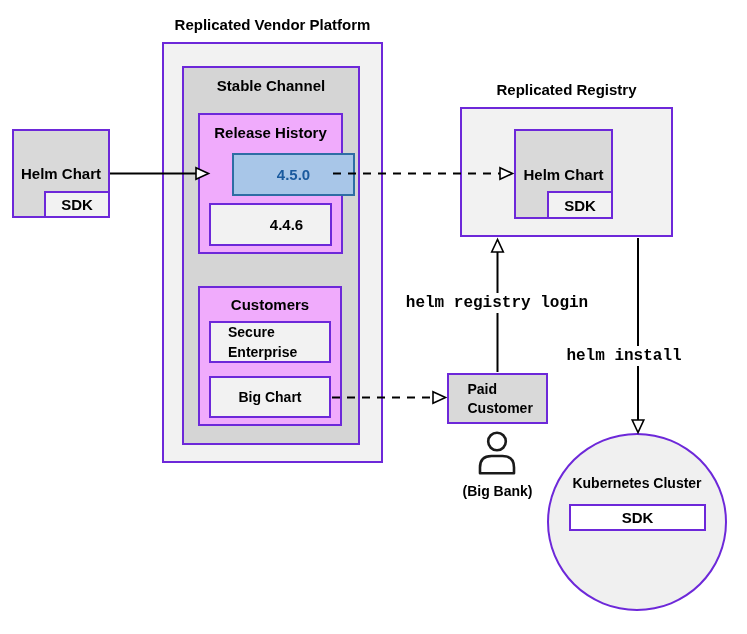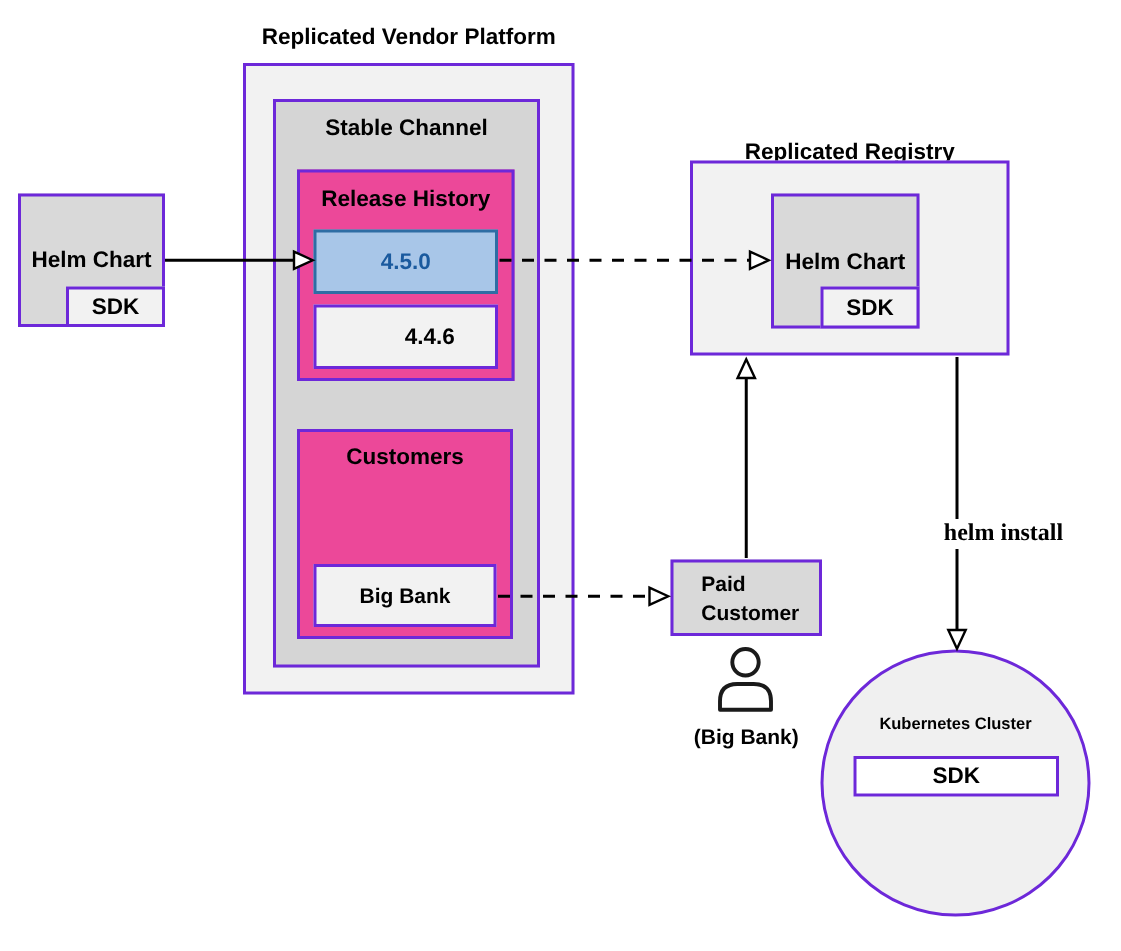--- a/index.html
+++ b/index.html
@@ -3,63 +3,68 @@
 <meta charset="utf-8">
 <style>
   html,body{margin:0;padding:0;background:#fff;}
   .canvas{
     position:relative;width:747px;height:633px;background:#ffffff;
     font-family:"Liberation Sans",sans-serif;color:#000;overflow:hidden;
   }
   .box{position:absolute;box-sizing:border-box;border:2px solid #6d28d9;}
   .fill-lightest{background:#f2f2f2;}
   .fill-mid{background:#d5d5d5;}
-  .fill-dark{background:#ec4899;}
+  .fill-dark{background:#f0abfc;}
   .fill-node{background:#d9d9d9;}
   .fill-white{background:#ffffff;}
-  .fill-blue{background:var(--highlight-fill,#a8c6e8);border-color:var(--highlight-border,#2e6da4);}
+  .fill-blue{background:var(--highlight-fill,#a8c6e8);border-color:var(--highlight-border,#2e6da4);margin-left:23px;}
   .blue-text{color:var(--highlight-text,#1a5a9e);}
   .box-title{position:absolute;left:0;right:0;text-align:center;font-weight:bold;font-size:15px;line-height:18px;}
   .center-label{position:absolute;inset:0;display:flex;align-items:center;justify-content:center;
     font-weight:bold;font-size:14px;line-height:19px;}
   .ext-title{position:absolute;text-align:center;font-weight:bold;font-size:15px;line-height:18px;}
   .cmd{
     position:absolute;transform:translate(-50%,-50%);background:#ffffff;padding:1px 5px;
     font-family:"Liberation Mono",monospace;font-weight:bold;font-size:16px;white-space:nowrap;z-index:6;
   }
   .caption{position:absolute;text-align:center;font-weight:bold;font-size:14px;line-height:17px;z-index:6;}
   .overlay{position:absolute;left:0;top:0;z-index:5;pointer-events:none;}
   .circle{border-radius:50%;background:#f0f0f0;}
 </style>
 </head>
 <body>
 
 <div class="canvas">
 
   <div class="ext-title" style="left:162px;top:16px;width:221px;">Replicated Vendor Platform</div>
-  <div class="ext-title" style="left:460px;top:81px;width:213px;margin-top:12px;">Replicated Registry</div>
+  <div class="ext-title" style="left:460px;top:81px;width:213px;">Replicated Registry</div>
 
   <div class="box fill-lightest" style="left:162px;top:42px;width:221px;height:421px;">
     <div class="box fill-mid" style="left:18px;top:22px;width:178px;height:379px;">
       <div class="box-title" style="top:9px;">Stable Channel</div>
 
       <div class="box fill-dark" style="left:14px;top:45px;width:145px;height:141px;">
         <div class="box-title" style="top:9px;">Release History</div>
         <div class="box fill-blue" style="left:9px;top:38px;width:123px;height:43px;">
           <div class="center-label blue-text" style="font-size:15px;">4.5.0</div>
         </div>
         <div class="box fill-lightest" style="left:9px;top:88px;width:123px;height:43px;">
           <div class="center-label" style="font-size:15px;padding-left:32px;">4.4.6</div>
         </div>
       </div>
 
       <div class="box fill-dark" style="left:14px;top:218px;width:144px;height:140px;">
         <div class="box-title" style="top:8px;">Customers</div>
+        <div class="box fill-lightest" style="left:9px;top:33px;width:122px;height:42px;">
+          <div class="center-label" style="line-height:20px;">
+              <span style="display:inline-block;width:84px;">Secure Enterprise</span>
+            </div>
+        </div>
         <div class="box fill-lightest" style="left:9px;top:88px;width:122px;height:42px;">
-          <div class="center-label">Big Bank</div>
+          <div class="center-label">Big Chart</div>
         </div>
       </div>
     </div>
   </div>
 
   <div class="box fill-node" style="left:12px;top:129px;width:98px;height:89px;">
     <div class="center-label" style="font-size:15px;">Helm Chart</div>
     <div class="box fill-lightest" style="left:30px;top:60px;width:66px;height:27px;">
       <div class="center-label" style="font-size:15px;">SDK</div>
     </div>
@@ -78,27 +83,28 @@
     <div class="center-label" style="line-height:19px;">
         <span style="display:inline-block;width:60px;">Paid Customer</span>
       </div>
   </div>
 
   <div class="caption" style="left:432px;top:483px;width:131px;">
     <div>(Big Bank)</div>
   </div>
 
   <div class="box circle" style="left:547px;top:433px;width:180px;height:178px;">
-    <div class="box-title" style="top:39px;font-size:11px;">Kubernetes Cluster</div>
+    <div class="box-title" style="top:39px;font-size:14px;">Kubernetes Cluster</div>
     <div class="box fill-white" style="left:20px;top:69px;width:137px;height:27px;">
       <div class="center-label" style="font-size:15px;">SDK</div>
     </div>
   </div>
 
-  <div class="cmd" style="left:669px;top:356px;font-family:Liberation Serif, serif;">helm install</div>
+  <div class="cmd" style="left:497px;top:303px;">helm registry login</div>
+  <div class="cmd" style="left:624px;top:356px;">helm install</div>
 
   <svg class="overlay" width="747" height="634" viewBox="0 0 747 634">
 
     <g>
       <line x1="110" y1="173.5" x2="197" y2="173.5" stroke="#000" stroke-width="2"></line>
       <path d="M208.5,173.5 L196,167.7 L196,179.3 Z" fill="#fff" stroke="#000" stroke-width="1.6"></path>
     </g>
 
     <g>
       <line x1="333" y1="173.5" x2="500" y2="173.5" stroke="#000" stroke-width="2" stroke-dasharray="8 7"></line>

